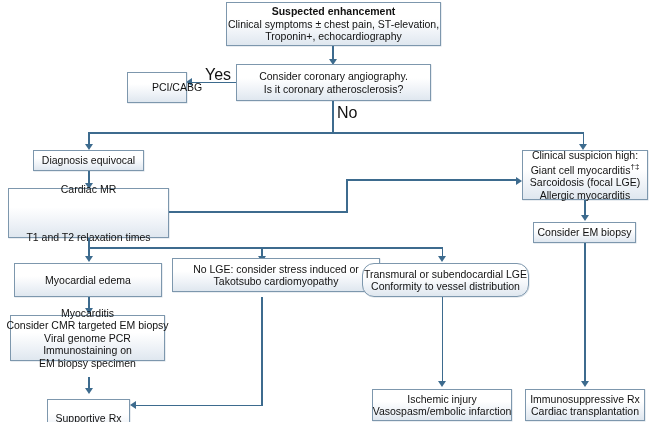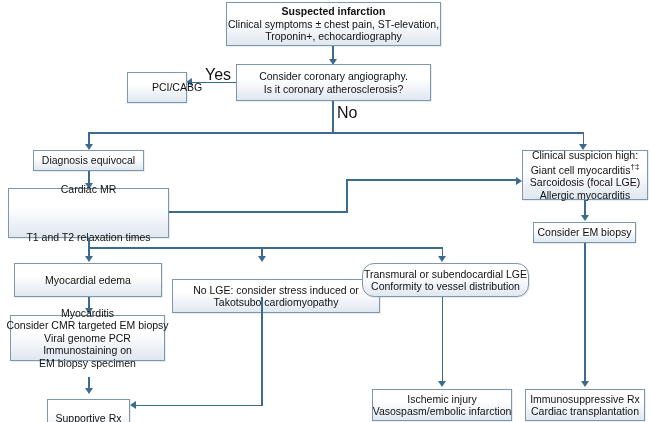--- a/index.html
+++ b/index.html
@@ -66,21 +66,21 @@
     white-space: nowrap;
   }
   .sup { font-size: 8px; vertical-align: super; }
 </style>
 </head>
 <body>
 
 <div id="canvas">
 
   <div class="box" style="left:226px; top:2px; width:215px; height:44px;">
-    <span class="ln b">Suspected infarction</span>
+    <span class="ln b">Suspected enhancement</span>
     <span class="ln">Clinical symptoms ± chest pain, ST-elevation,</span>
     <span class="ln">Troponin+, echocardiography</span>
   </div>
 
   <div class="edge v" style="left:332.2px; top:46px; height:15px;"></div>
   <div class="arrow down" style="left:328.8px; top:59px;"></div>
 
   <div class="box" style="left:236px; top:64px; width:195px; height:37px;">
     <span class="ln">Consider coronary angiography.</span>
     <span class="ln">Is it coronary atherosclerosis?</span>
@@ -143,21 +143,21 @@
   <div class="arrow down" style="left:84.6px; top:256px;"></div>
   <div class="edge v" style="left:261.4px; top:247.4px; height:11px;"></div>
   <div class="arrow down" style="left:258px; top:256px;"></div>
   <div class="edge v" style="left:441.6px; top:247.4px; height:11px;"></div>
   <div class="arrow down" style="left:438.2px; top:256px;"></div>
 
   <div class="box" style="left:14px; top:263px; width:148px; height:34px;">
     <span class="ln">Myocardial edema</span>
   </div>
 
-  <div class="box" style="left:172px; top:279px; width:208px; height:34px;">
+  <div class="box" style="left:172px; top:258px; width:208px; height:34px;">
     <span class="ln">No LGE: consider stress induced or</span>
     <span class="ln">Takotsubo cardiomyopathy</span>
   </div>
 
   <div class="box" style="left:362px; top:263px; width:167px; height:34px;border-radius:12px;">
     <span class="ln">Transmural or subendocardial LGE</span>
     <span class="ln">Conformity to vessel distribution</span>
   </div>
 
   <div class="edge v" style="left:88px; top:297px; height:13px;"></div>

